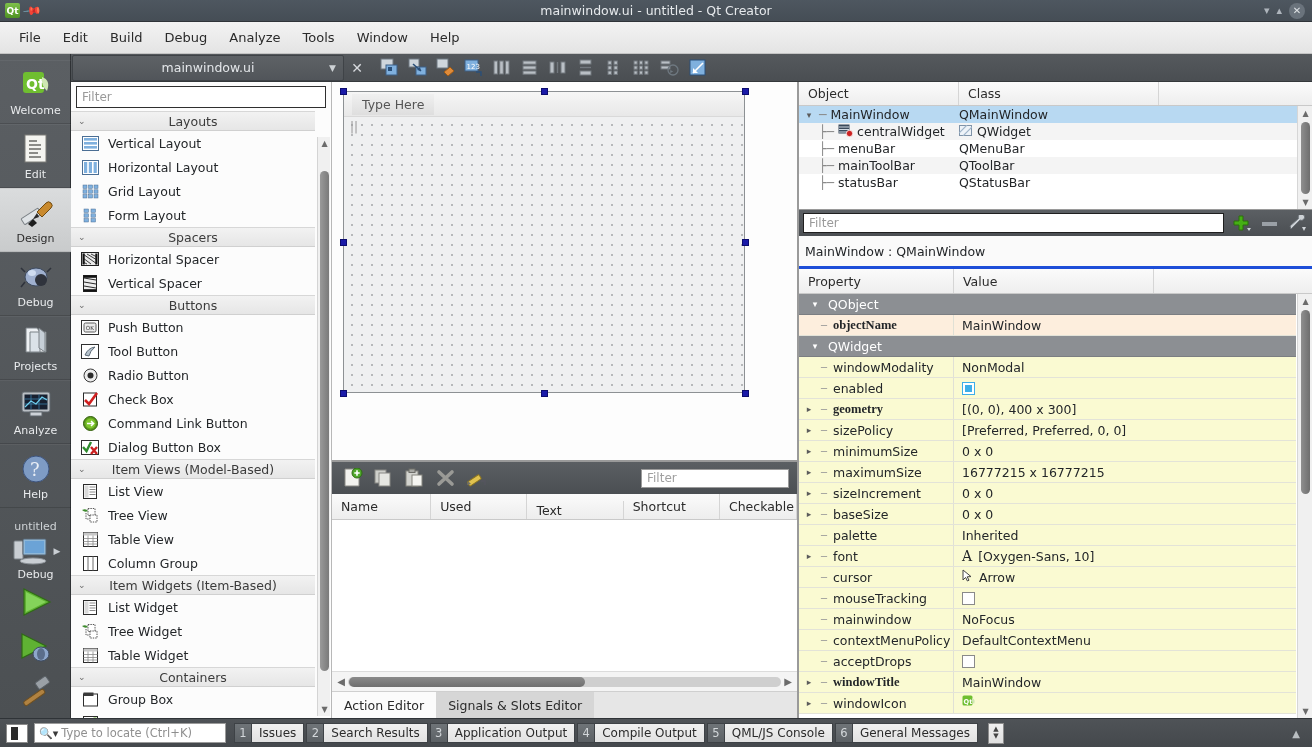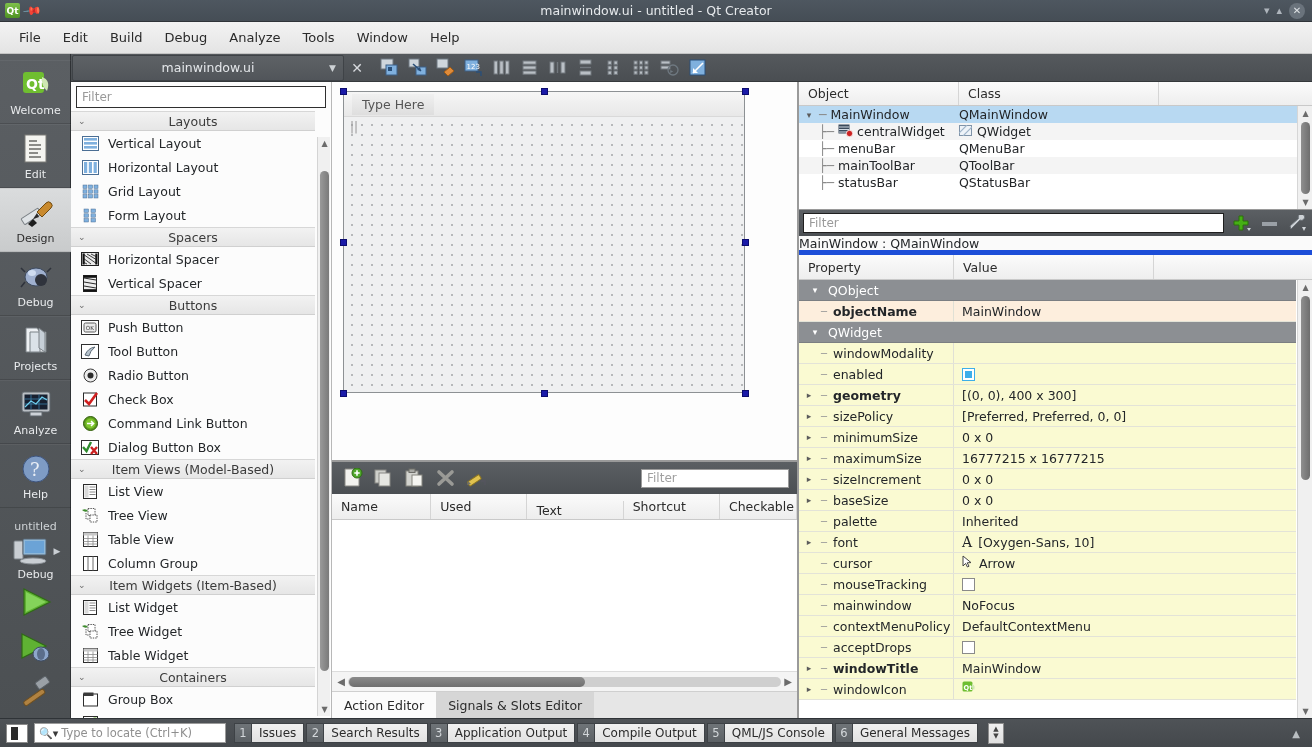--- a/index.html
+++ b/index.html
@@ -262,38 +262,38 @@
   }
   .pe-filter {
     flex: 1; height: 20px; background: #fff; border: 1px solid #1f1f1f;
     display:flex; align-items:center; padding: 0 5px;
   }
   .pe-filter input { border:0;outline:0;width:100%;font-size:12px;background:transparent;
     font-family:"DejaVu Sans","Liberation Sans",sans-serif;}
   .pe-filter input::placeholder { color:#9a9a9a; }
   .pe-tb-btn { width:22px;height:20px;display:flex;align-items:center;justify-content:center;cursor:pointer;}
   .pe-objline {
-    height: 19px; background: #fafafa; border-bottom: 5px solid #1d4ed8;
-    display: flex; align-items: center; font-size: 12.5px;
+    height: 33px; background: #fafafa; border-bottom: 3px solid #1d4ed8;
+    display: flex; align-items: center; padding-left: 6px; font-size: 12.5px;
   }
   .pe-head { height: 25px; display:flex; background: linear-gradient(#fbfbfb,#eeeeee);
     border-bottom: 1px solid #c9c9c9;}
   .pe-th { font-size:12.5px;color:#2b2b2b;display:flex;align-items:center;padding-left:9px;
     border-right:1px solid #d5d5d5;cursor:pointer;}
   .pe-rows { flex: 1; position: relative; overflow: hidden; }
   .pe-row { height: 21px; display: flex; align-items: center; border-bottom: 1px solid #e3e3d8;
     font-size: 12.5px; width: 497px;}
   .pe-row.group { background: #8c8f93; color: #fff; border-bottom: 1px solid #7b7e82; }
   .pe-row.objname { background: #fdeedd; }
   .pe-row.yellow { background: #fafad2; }
   .pe-name { width: 155px; display:flex; align-items:center; padding-left: 4px; gap: 3px;
     border-right: 1px solid #e0e0d5; height: 100%;}
   .pe-name.group-name { border-right: none; padding-left: 10px; gap: 7px; }
   .pe-val { flex: 1; display:flex; align-items:center; padding-left: 8px; gap: 6px;}
-  .pe-bold { font-weight: bold; }
+  .pe-bold { font-weight: bold; font-family: Liberation Serif, serif; }
   .tree-mark { width: 12px; text-align:center; color:#9a9a9a; font-size: 10px; flex:0 0 12px;}
   .tree-exp { width: 12px; text-align:center; color:#5b5b5b; font-size: 9px; flex:0 0 12px; cursor:pointer;}
   .cb { width: 13px; height: 13px; border: 1px solid #8a8a8a; background: #fff; display:inline-block;}
   .cb.checked { border-color: #3daee9; background: #fff; position: relative; }
   .cb.checked:after { content:''; position:absolute; left:2px; top:2px; width:7px;height:7px;background:#3daee9;}
   .pe-scroll { position:absolute; right:0; top:0; bottom:0; width:15px;
     background:#f0f0f0; border-left:1px solid #d6d6d6; }
   .pe-scroll .a1,.pe-scroll .a2{position:absolute;left:0;width:15px;height:14px;
     display:flex;align-items:center;justify-content:center;font-size:8px;color:#6b6b6b;}
   .pe-scroll .a1{top:0;} .pe-scroll .a2{bottom:0;}
@@ -1064,20 +1064,23 @@
               <span class="tree-exp" style="color:#fff;">▾</span>
               <span>QWidget</span>
             </div>
           </div>
           <div class="pe-row yellow">
             <div class="pe-name">
               <span class="tree-exp"></span>
               <span class="tree-mark">─</span>
               <span>windowModality</span>
             </div>
+            <div class="pe-val">
+              <span>NonModal</span>
+            </div>
           </div>
           <div class="pe-row yellow">
             <div class="pe-name">
               <span class="tree-exp"></span>
               <span class="tree-mark">─</span>
               <span>enabled</span>
             </div>
             <div class="pe-val">
               <span class="cb checked"></span>
               <span></span>

